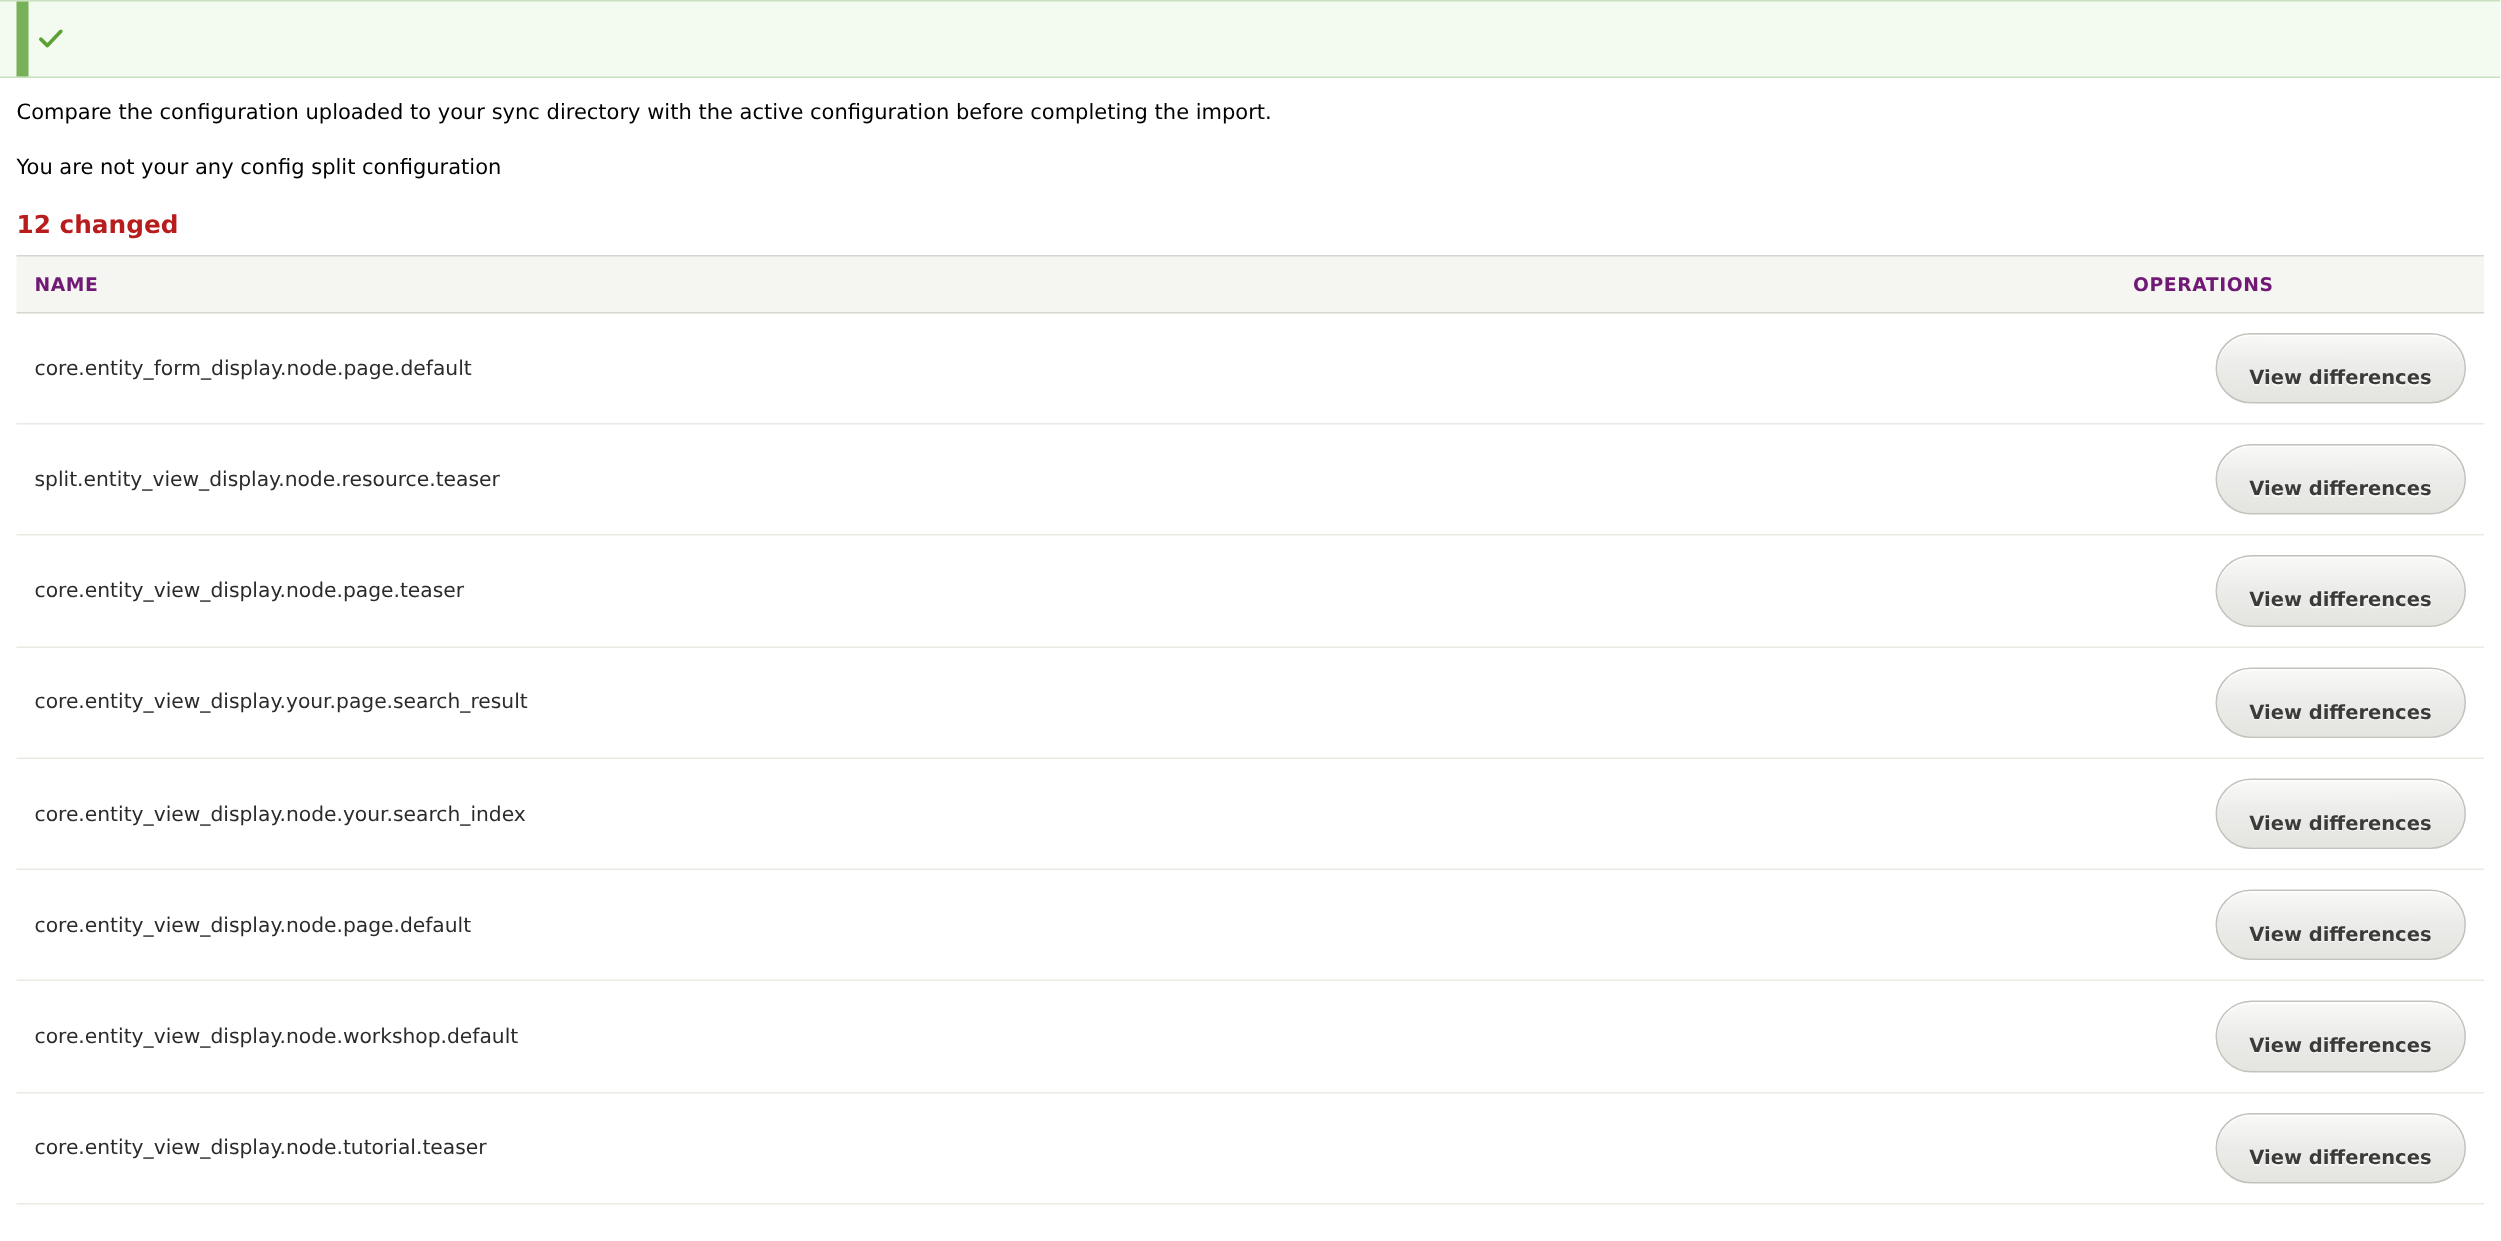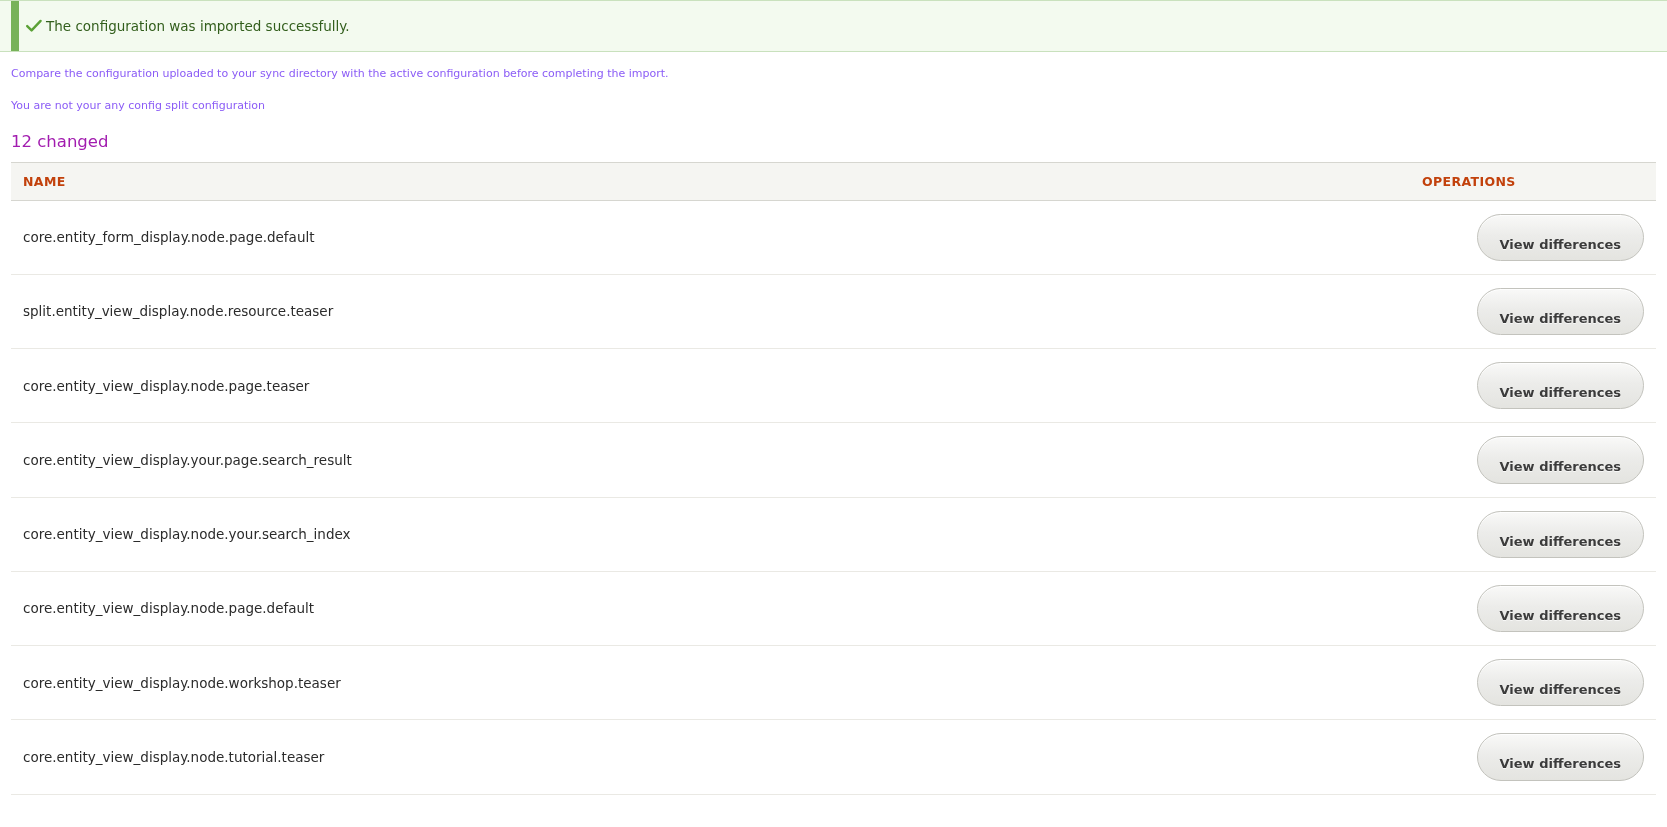--- a/index.html
+++ b/index.html
@@ -54,55 +54,55 @@
     font-size: 13.5px;
     color: #325e1c;
     line-height: 1.4;
   }
 
   
   .content {
     padding: 0 11px;
   }
   .intro-p {
-    font-size: 11px;
-    color: #8b5cf6;
+    font-size: 14px;
+    color: #000000;
     margin: 0;
     padding: 14px 0 0 0;
     line-height: 1.4;
   }
   .intro-p.second {
     padding-top: 17px;
   }
 
   .section-heading {
     font-size: 16.5px;
-    font-weight: normal;
-    color: #a21caf;
+    font-weight: bold;
+    color: #b91c1c;
     margin: 0;
     padding: 18px 0 10px 0;
     line-height: 1.2;
   }
 
   
   table.config-table {
     width: 100%;
     border-collapse: collapse;
     table-layout: fixed;
     font-size: 13.5px;
   }
   table.config-table thead th {
     background: #f5f5f2;
     border-top: 1px solid #d6d6d0;
     border-bottom: 1px solid #d6d6d0;
     text-align: left;
     font-size: 12.5px;
     font-weight: bold;
     letter-spacing: 0.03em;
-    color: #c2410c;
+    color: #701a75;
     padding: 11px 12px;
     height: 34px;
   }
   table.config-table thead th.col-name { width: 1395px; }
   table.config-table thead th.col-ops  { width: auto; padding-left: 16px; }
 
   table.config-table tbody td {
     border-bottom: 1px solid #eae9e4;
     padding: 13px 12px;
     vertical-align: middle;
@@ -148,21 +148,20 @@
 </head>
 <body>
 
 <div class="message-wrapper">
   <div class="message">
     <span class="message-icon">
       <svg width="18" height="18" viewBox="0 0 18 18" aria-hidden="true">
         <path d="M2.2 9.1 L6.6 13.4 L15.6 3.9" fill="none" stroke="#5ba136" stroke-width="2.4" stroke-linecap="round" stroke-linejoin="round"></path>
       </svg>
     </span>
-    <span class="message-text">The configuration was imported successfully.</span>
   </div>
 </div>
 
 <div class="content">
 
   <p class="intro-p">Compare the configuration uploaded to your sync directory with the active configuration before completing the import.</p>
   <p class="intro-p second">You are not your any config split configuration</p>
 
   <h2 class="section-heading">12 changed</h2>
 
@@ -192,21 +191,21 @@
         </tr>
         <tr>
           <td class="cell-name">core.entity_view_display.node.your.search_index</td>
           <td class="cell-ops"><button type="button" class="btn btn-view">View differences</button></td>
         </tr>
         <tr>
           <td class="cell-name">core.entity_view_display.node.page.default</td>
           <td class="cell-ops"><button type="button" class="btn btn-view">View differences</button></td>
         </tr>
         <tr>
-          <td class="cell-name">core.entity_view_display.node.workshop.teaser</td>
+          <td class="cell-name">core.entity_view_display.node.workshop.default</td>
           <td class="cell-ops"><button type="button" class="btn btn-view">View differences</button></td>
         </tr>
         <tr>
           <td class="cell-name">core.entity_view_display.node.tutorial.teaser</td>
           <td class="cell-ops"><button type="button" class="btn btn-view">View differences</button></td>
         </tr>
       </tbody>
   </table>
 
 </div>

